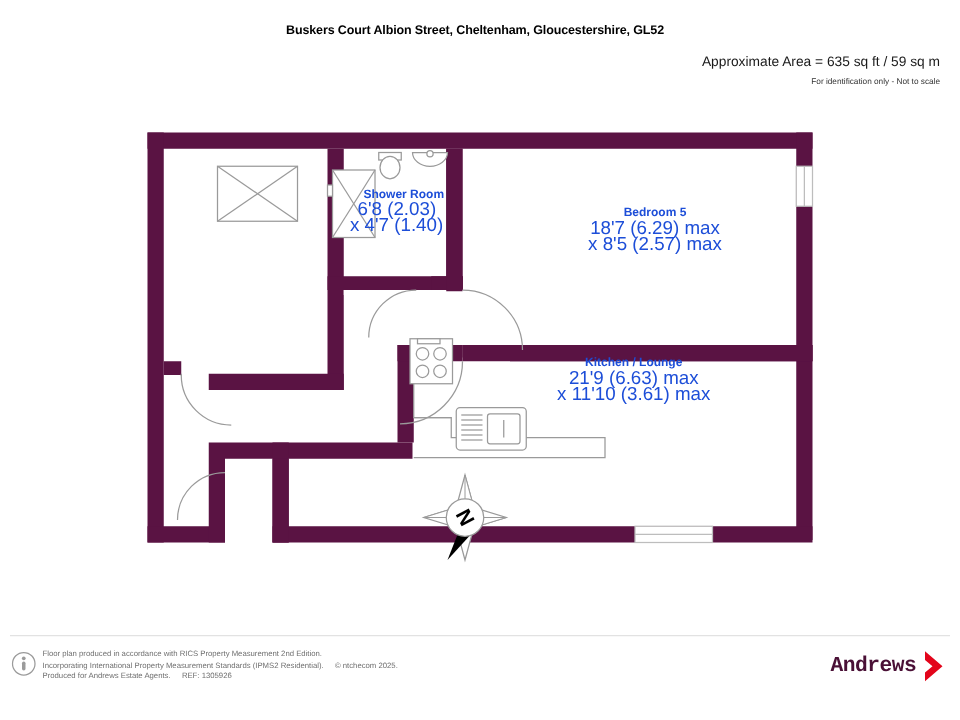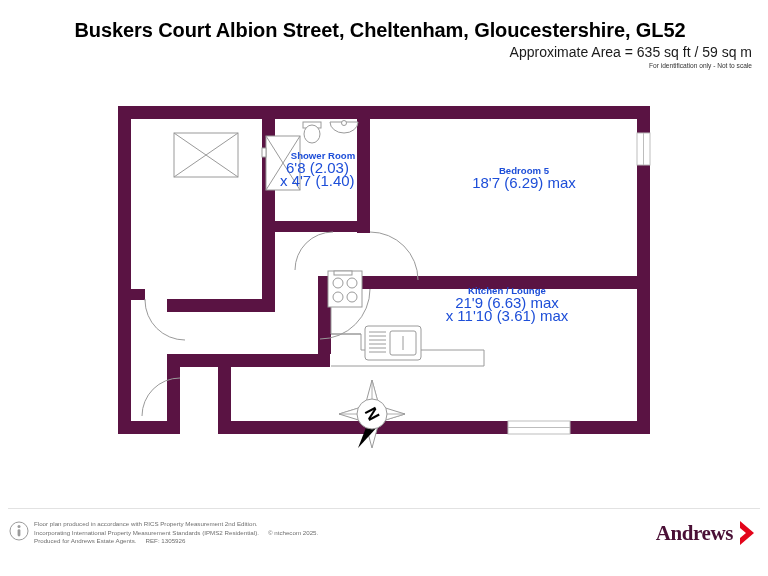--- a/index.html
+++ b/index.html
@@ -20,31 +20,31 @@
   #header {
     position: absolute;
     top: 0; left: 0; right: 0;
     height: 86px;
   }
   #title {
     position: absolute;
     left: 0; right: 8px;
     top: 19px;
     text-align: center;
-    font-size: 20px;
+    font-size: 10px;
     font-weight: bold;
     color: #000000;
     letter-spacing: -0.1px;
     white-space: nowrap;
   }
   #area-line {
     position: absolute;
     right: 16px;
     top: 44px;
-    font-size: 14px;
+    font-size: 11px;
     color: #1a1a1a;
     white-space: nowrap;
   }
   #ident-line {
     position: absolute;
     right: 16px;
     top: 62px;
     font-size: 6.6px;
     color: #333333;
     white-space: nowrap;
@@ -107,25 +107,25 @@
   #footer-text .sp2 { display: inline-block; width: 9px; }
   #brand {
     position: absolute;
     right: 12px; top: 18px;
     height: 30px;
     display: flex;
     align-items: center;
     gap: 6px;
   }
   #brand-name {
-    font-size: 21px;
+    font-size: 17px;
     font-weight: bold;
     color: #4a1036;
     letter-spacing: -0.4px;
-    font-family: Liberation Serif, serif;
+    font-family: Liberation Mono, monospace;
   }
   #brand-chevron { width: 17px; height: 26px; display:block; }
 </style>
 </head>
 <body>
 
 <div id="page">
 
   <div id="header">
     <div id="title">Buskers Court Albion Street, Cheltenham, Gloucestershire, GL52</div>
@@ -278,20 +278,21 @@
 
     <div class="room-label" style="left:258px; top:64px; width:130px; text-align:left;">
       <span class="rname" style="text-align:center;">Shower Room</span>
       <span class="rdim" style="padding-left:28px;">6'8 (2.03)</span>
       <span class="rdim" style="padding-left:22px;">x 4'7 (1.40)</span>
     </div>
 
     <div class="room-label" style="left:442px; top:79px; width:164px;">
       <span class="rname">Bedroom 5</span>
       <span class="rdim">18'7 (6.29) max</span>
+      <span class="rdim">x 8'5 (2.57) max</span>
     </div>
 
     <div class="room-label" style="left:418px; top:199px; width:178px;">
       <span class="rname">Kitchen / Lounge</span>
       <span class="rdim">21'9 (6.63) max</span>
       <span class="rdim">x 11'10 (3.61) max</span>
     </div>
   </div>
 
   <div id="footer">

